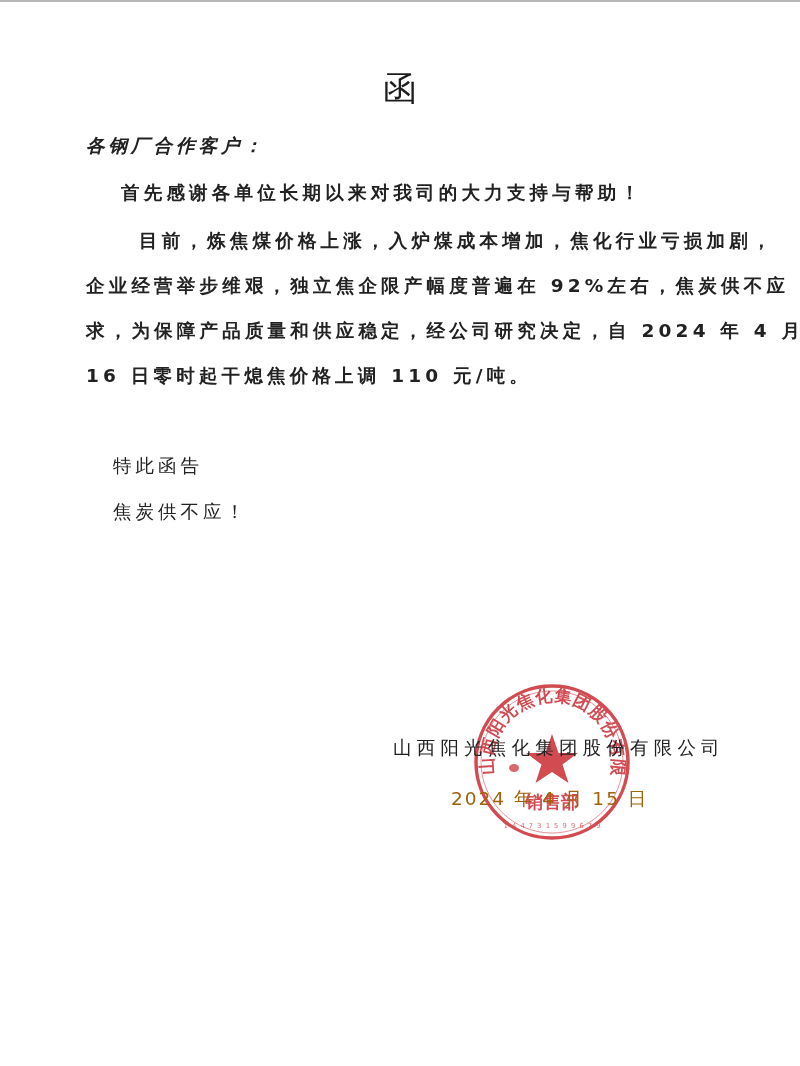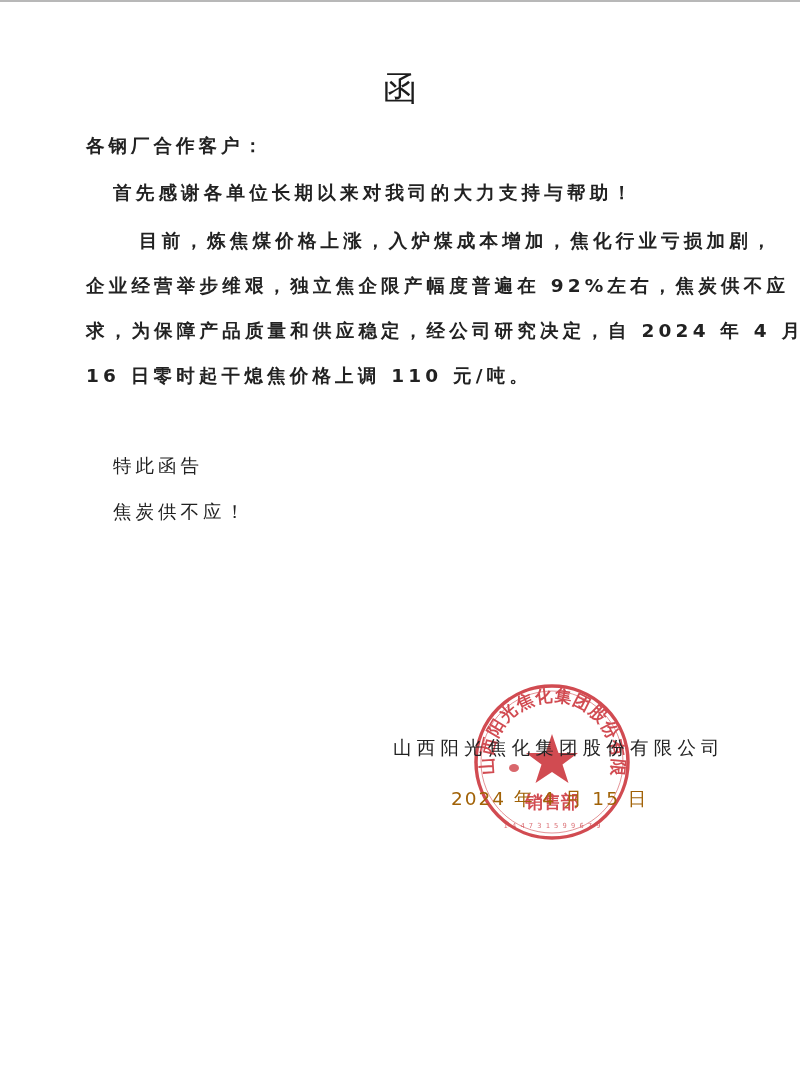--- a/index.html
+++ b/index.html
@@ -31,20 +31,21 @@
       font-weight: normal;
       letter-spacing: 0;
     }
     .salutation {
       position: absolute;
       left: 86px; top: 133px;
       font-size: 18.5px;
       letter-spacing: 4px;
       font-weight: bold;
       color: #222;
+      font-style: italic;
     }
     .line {
       position: absolute;
       font-size: 18.5px;
       letter-spacing: 4.2px;
       white-space: nowrap;
       font-weight: bold;
       color: #222;
     }
     .closing {
@@ -81,21 +82,21 @@
   </style>
 </head>
 <body>
 
 <div class="top-rule"></div>
 
 <div class="title">函</div>
 
 <div class="salutation">各钢厂合作客户：</div>
 
-<div class="line" style="left:113px; top:180px;">首先感谢各单位长期以来对我司的大力支持与帮助！</div>
+<div class="line" style="left:121px; top:180px;">首先感谢各单位长期以来对我司的大力支持与帮助！</div>
 
 <div class="line" style="left:113px; top:228px;margin-left:26px;">目前，炼焦煤价格上涨，入炉煤成本增加，焦化行业亏损加剧，</div>
 <div class="line" style="left:86px; top:273px;">企业经营举步维艰，独立焦企限产幅度普遍在 92%左右，焦炭供不应</div>
 <div class="line" style="left:86px; top:318px;">求，为保障产品质量和供应稳定，经公司研究决定，自 2024 年 4 月</div>
 <div class="line" style="left:86px; top:363px;">16 日零时起干熄焦价格上调 110 元/吨。</div>
 
 <div class="closing" style="top:453px;">特此函告</div>
 <div class="closing" style="top:499px;">焦炭供不应！</div>
 
 <svg class="stamp" viewBox="0 0 160 160">

